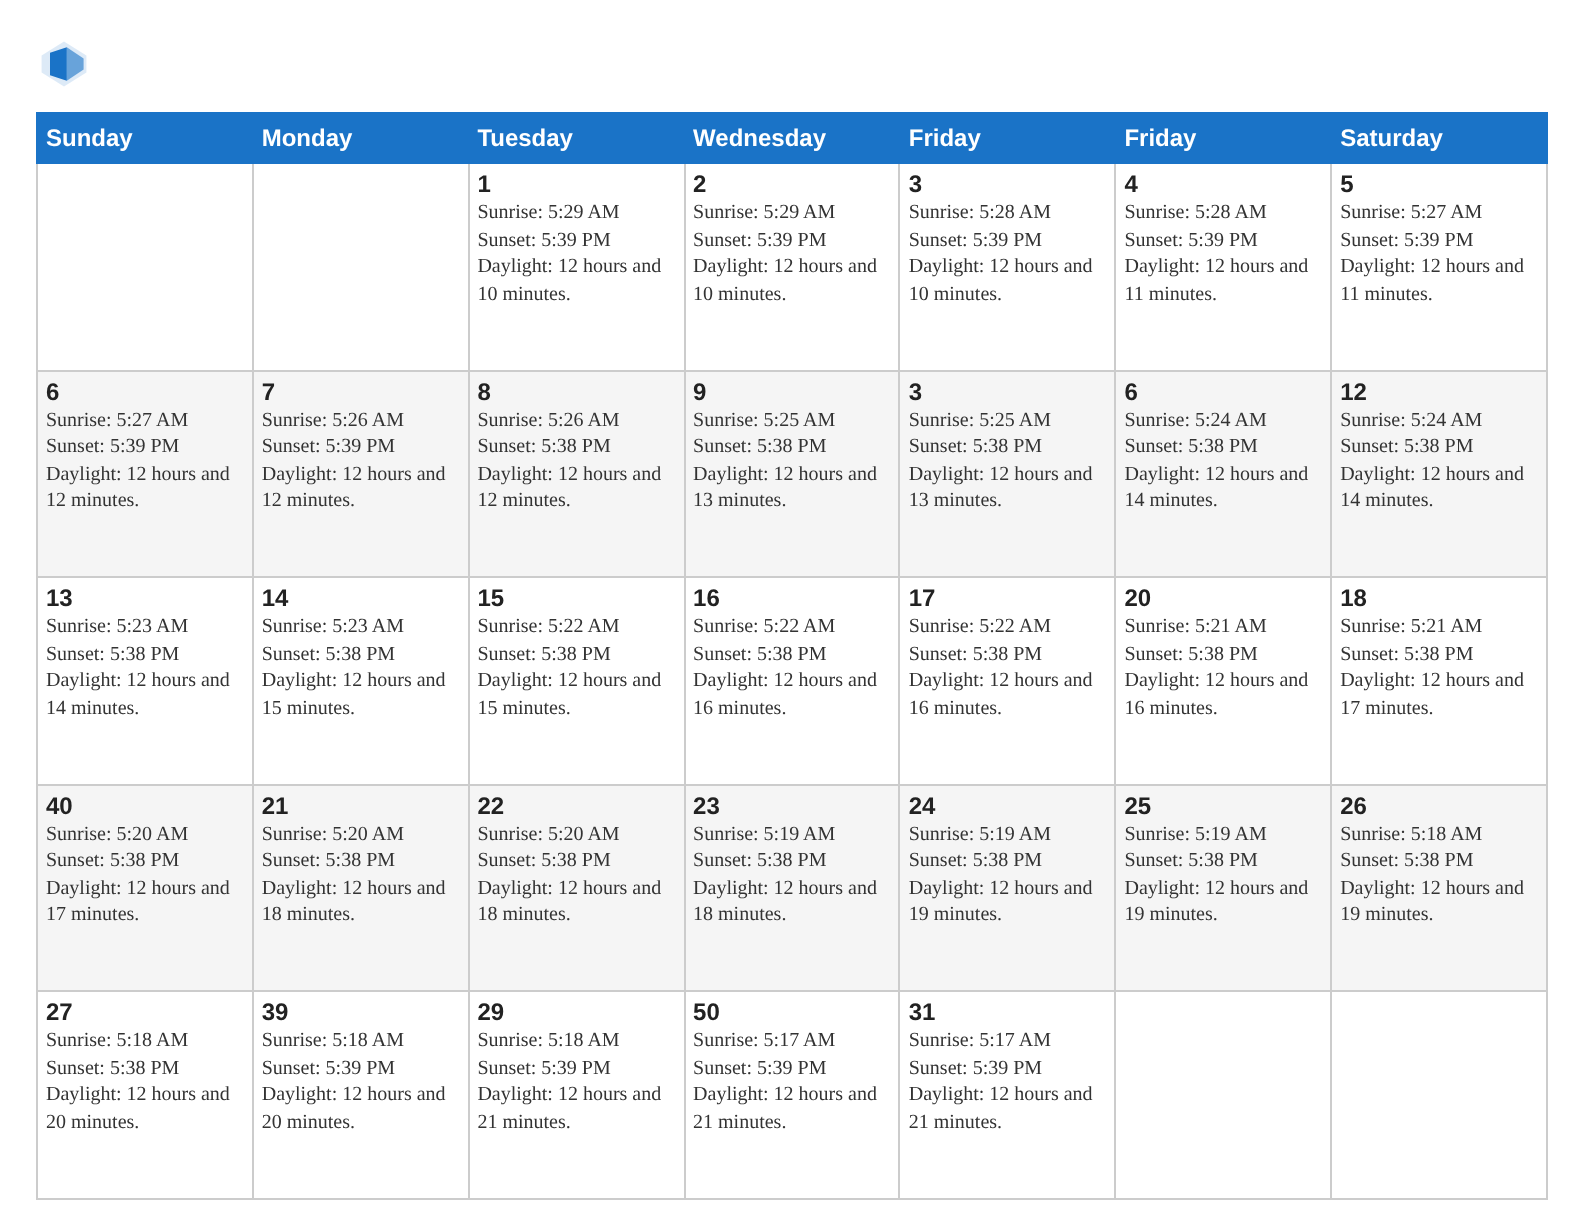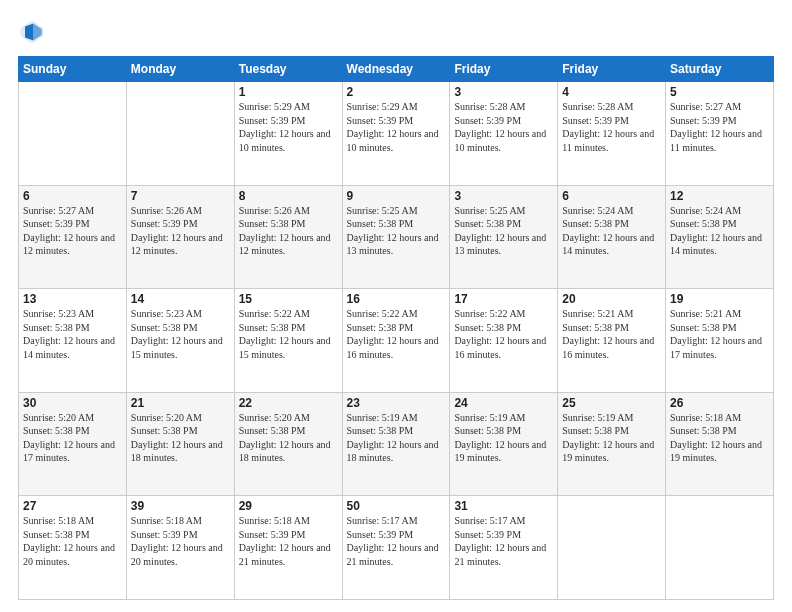--- a/index.html
+++ b/index.html
@@ -244,29 +244,29 @@
 Sunset: 5:38 PM
 Daylight: 12 hours and 16 minutes.</div>
           </td>
           <td>
             <span class="day-number">20</span>
             <div class="day-info" style="white-space: pre-line;">Sunrise: 5:21 AM
 Sunset: 5:38 PM
 Daylight: 12 hours and 16 minutes.</div>
           </td>
           <td>
-            <span class="day-number">19</span>
+            <span class="day-number">18</span>
             <div class="day-info" style="white-space: pre-line;">Sunrise: 5:21 AM
 Sunset: 5:38 PM
 Daylight: 12 hours and 17 minutes.</div>
           </td>
         </tr>
         <tr class="row-shaded">
           <td>
-            <span class="day-number">30</span>
+            <span class="day-number">40</span>
             <div class="day-info" style="white-space: pre-line;">Sunrise: 5:20 AM
 Sunset: 5:38 PM
 Daylight: 12 hours and 17 minutes.</div>
           </td>
           <td>
             <span class="day-number">21</span>
             <div class="day-info" style="white-space: pre-line;">Sunrise: 5:20 AM
 Sunset: 5:38 PM
 Daylight: 12 hours and 18 minutes.</div>
           </td>

